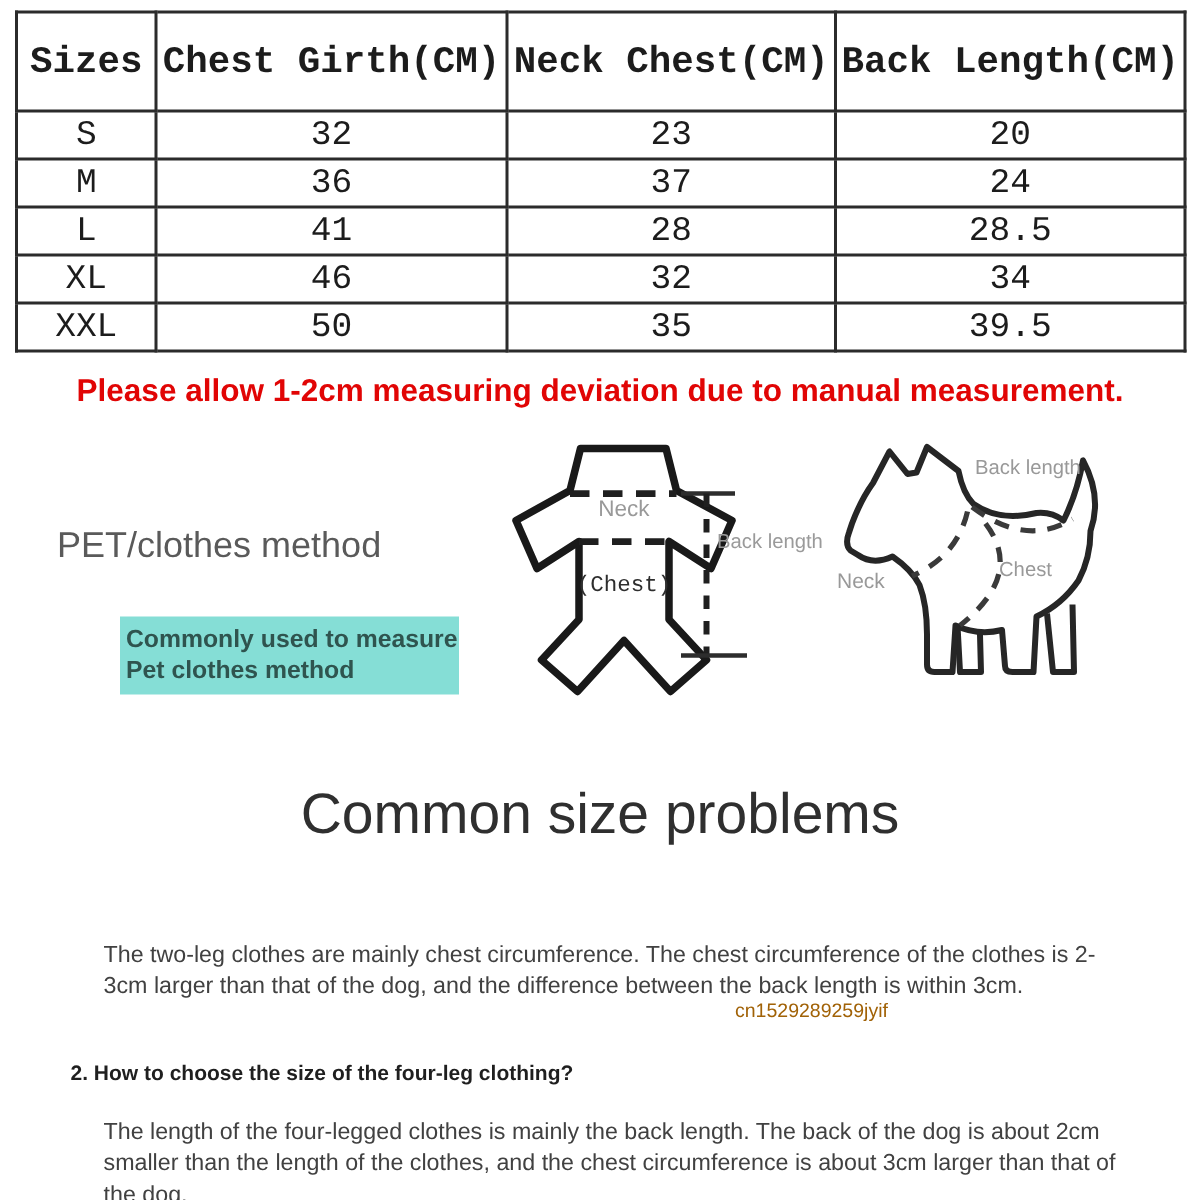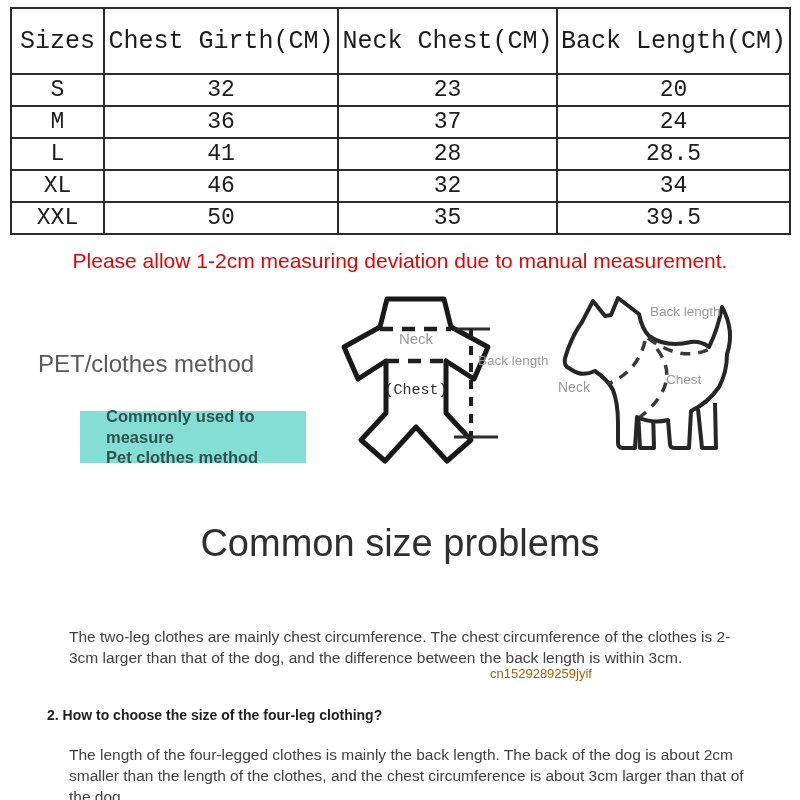--- a/index.html
+++ b/index.html
@@ -14,38 +14,38 @@
   table.size-table {
     position:absolute; left:10px; top:7px; width:779px;
     border-collapse:collapse; table-layout:fixed;
     font-family:"Liberation Mono", monospace;
     color:#1c1c1c; background:#fff;
   }
   table.size-table th, table.size-table td {
     border:2px solid #2b2b2b; text-align:center; vertical-align:middle; padding:0;
     overflow:hidden; white-space:nowrap;
   }
-  table.size-table th { height:64px; font-weight:normal; font-size:25px; }
+  table.size-table th { height:64px; font-weight:bold; font-size:25px; }
   table.size-table td { height:30px; font-size:23px; }
 
   
   .notice {
     position:absolute; top:249px; left:0; right:0;
-    text-align:center; font-weight:normal; font-size:21px; letter-spacing:0px;
+    text-align:center; font-weight:bold; font-size:21px; letter-spacing:0px;
   }
 
   
   .guide-title {
     position:absolute; left:38px; top:350px;
     font-size:24px; color:#5a5a5a;
   }
   .highlight-box {
     position:absolute; left:80px; top:411px; width:226px; height:52px;
     display:flex; flex-direction:column; justify-content:center;
-    padding-left:26px; box-sizing:border-box;
+    padding-left:4px; box-sizing:border-box;
   }
   .highlight-box .hl-line {
     font-size:16.5px; font-weight:bold; line-height:1.25;
   }
   .clothes-svg { position:absolute; left:330px; top:291px; }
   .dog-svg    { position:absolute; left:552px; top:291px; }
   .diag-label { font-family:"Liberation Sans", sans-serif; }
 
   
   .faq-heading {

